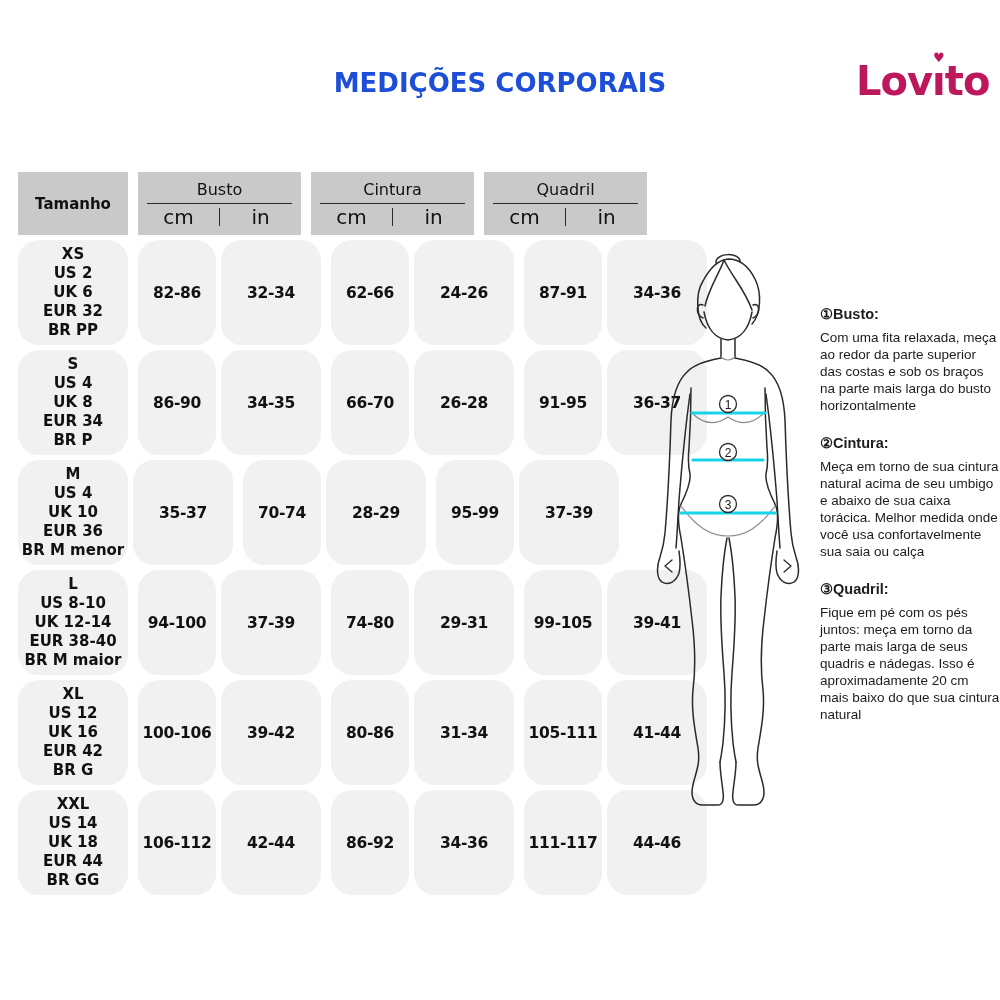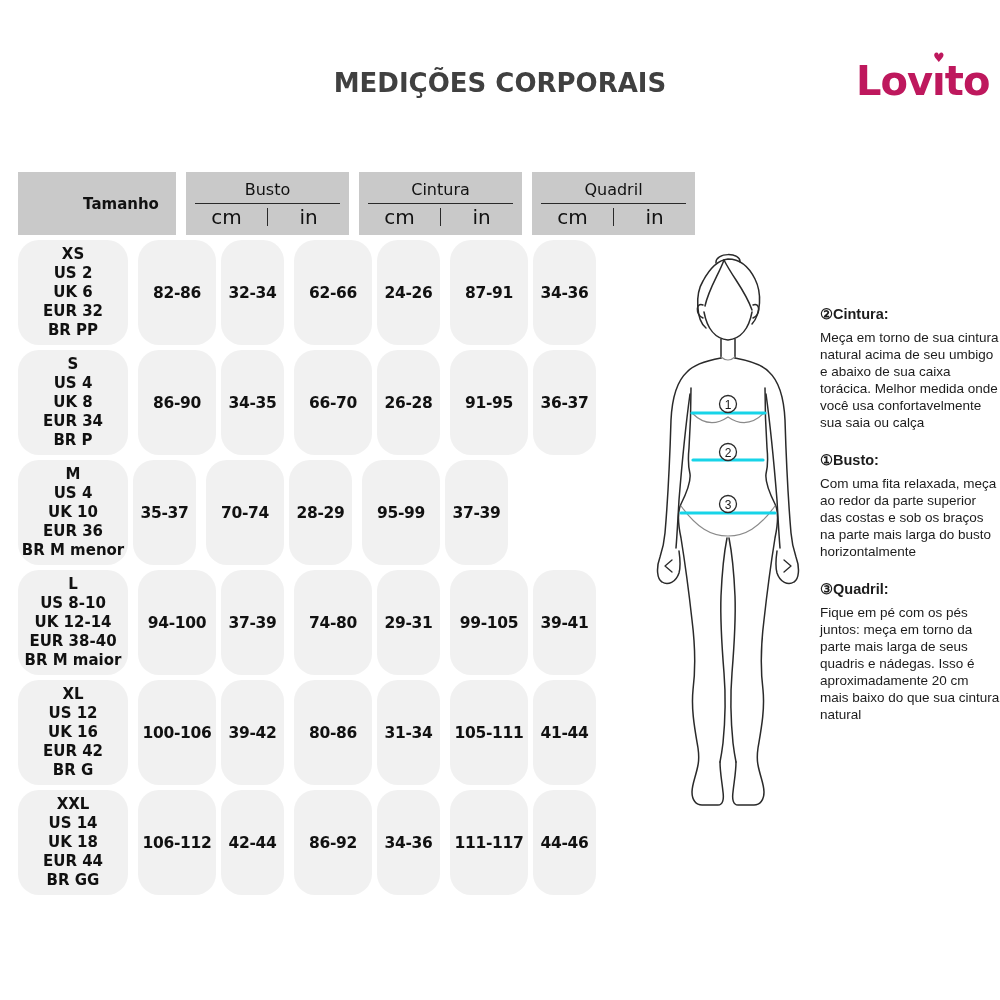--- a/index.html
+++ b/index.html
@@ -1,35 +1,35 @@
 <!DOCTYPE html>
 <html><head>
 <meta charset="utf-8">
 <style>
   html,body{margin:0;padding:0;background:#ffffff;}
   body{width:1000px;height:1000px;position:relative;overflow:hidden;
        font-family:"DejaVu Sans","Liberation Sans",sans-serif;color:#111;}
 
   
   .page-title{position:absolute;left:0;top:68px;width:1000px;text-align:center;
-    font-size:26px;font-weight:800;letter-spacing:0px;color:#404040;}
+    font-size:26px;font-weight:800;letter-spacing:0px;color:#1d4ed8;}
   .logo{position:absolute;left:856px;top:58px;font-size:40px;font-weight:800;
     letter-spacing:-1px;color:#be185d;}
   .logo .iwrap{position:relative;display:inline-block;}
   .logo .heart{position:absolute;left:50%;top:-7px;transform:translateX(-50%);
     font-size:13px;line-height:13px;}
 
   
   .size-table{position:absolute;left:18px;top:172px;}
   .t-row{display:flex;margin-bottom:5px;}
   .cell{background:#f1f1f1;display:flex;align-items:center;justify-content:center;}
-  .hcell{background:#c9c9c9;padding-left:48px;}
+  .hcell{background:#c9c9c9;}
   .size-col{width:110px;}
   .w78{width:78px;}
-  .w80{width:63px;}
+  .w80{width:100px;}
   .mg{margin-left:10px;}   
   .ms{margin-left:5px;}    
   .header-row .size-col{height:63px;font-weight:700;font-size:15px;}
   .hgroup{width:163px;height:63px;background:#c9c9c9;display:flex;
     flex-direction:column;justify-content:center;}
   .hlabel{text-align:center;font-weight:400;font-size:16px;line-height:20px;}
   .hrule{height:1px;background:#2a2a2a;margin:3px 9px 2px 9px;}
   .hunits{display:flex;align-items:center;height:22px;}
   .hunit{flex:1;text-align:center;font-size:20px;}
   .vdiv{width:1px;height:18px;background:#2a2a2a;}
@@ -227,24 +227,24 @@
       <circle cx="83" cy="204" r="8.5" fill="#ffffff" stroke="#2a2a2a" stroke-width="1.3"></circle>
       <text x="83" y="208.5" text-anchor="middle" font-size="12" fill="#1a1a1a" font-family="Liberation Sans, sans-serif">2</text>
       <circle cx="83" cy="256" r="8.5" fill="#ffffff" stroke="#2a2a2a" stroke-width="1.3"></circle>
       <text x="83" y="260.5" text-anchor="middle" font-size="12" fill="#1a1a1a" font-family="Liberation Sans, sans-serif">3</text>
     </g>
   </svg>
 </div>
 
 <div class="instructions">
   <div class="instr-block">
+    <div class="instr-head">①Busto:</div>
+    <div class="instr-body">Com uma fita relaxada, meça ao redor da parte superior das costas e sob os braços na parte mais larga do busto horizontalmente</div>
+  </div>
+  <div class="instr-block">
     <div class="instr-head">②Cintura:</div>
     <div class="instr-body">Meça em torno de sua cintura natural acima de seu umbigo e abaixo de sua caixa torácica. Melhor medida onde você usa confortavelmente sua saia ou calça</div>
-  </div>
-  <div class="instr-block">
-    <div class="instr-head">①Busto:</div>
-    <div class="instr-body">Com uma fita relaxada, meça ao redor da parte superior das costas e sob os braços na parte mais larga do busto horizontalmente</div>
   </div>
   <div class="instr-block">
     <div class="instr-head">③Quadril:</div>
     <div class="instr-body">Fique em pé com os pés juntos: meça em torno da parte mais larga de seus quadris e nádegas. Isso é aproximadamente 20 cm mais baixo do que sua cintura natural</div>
   </div>
 </div>
 
 </body></html>

